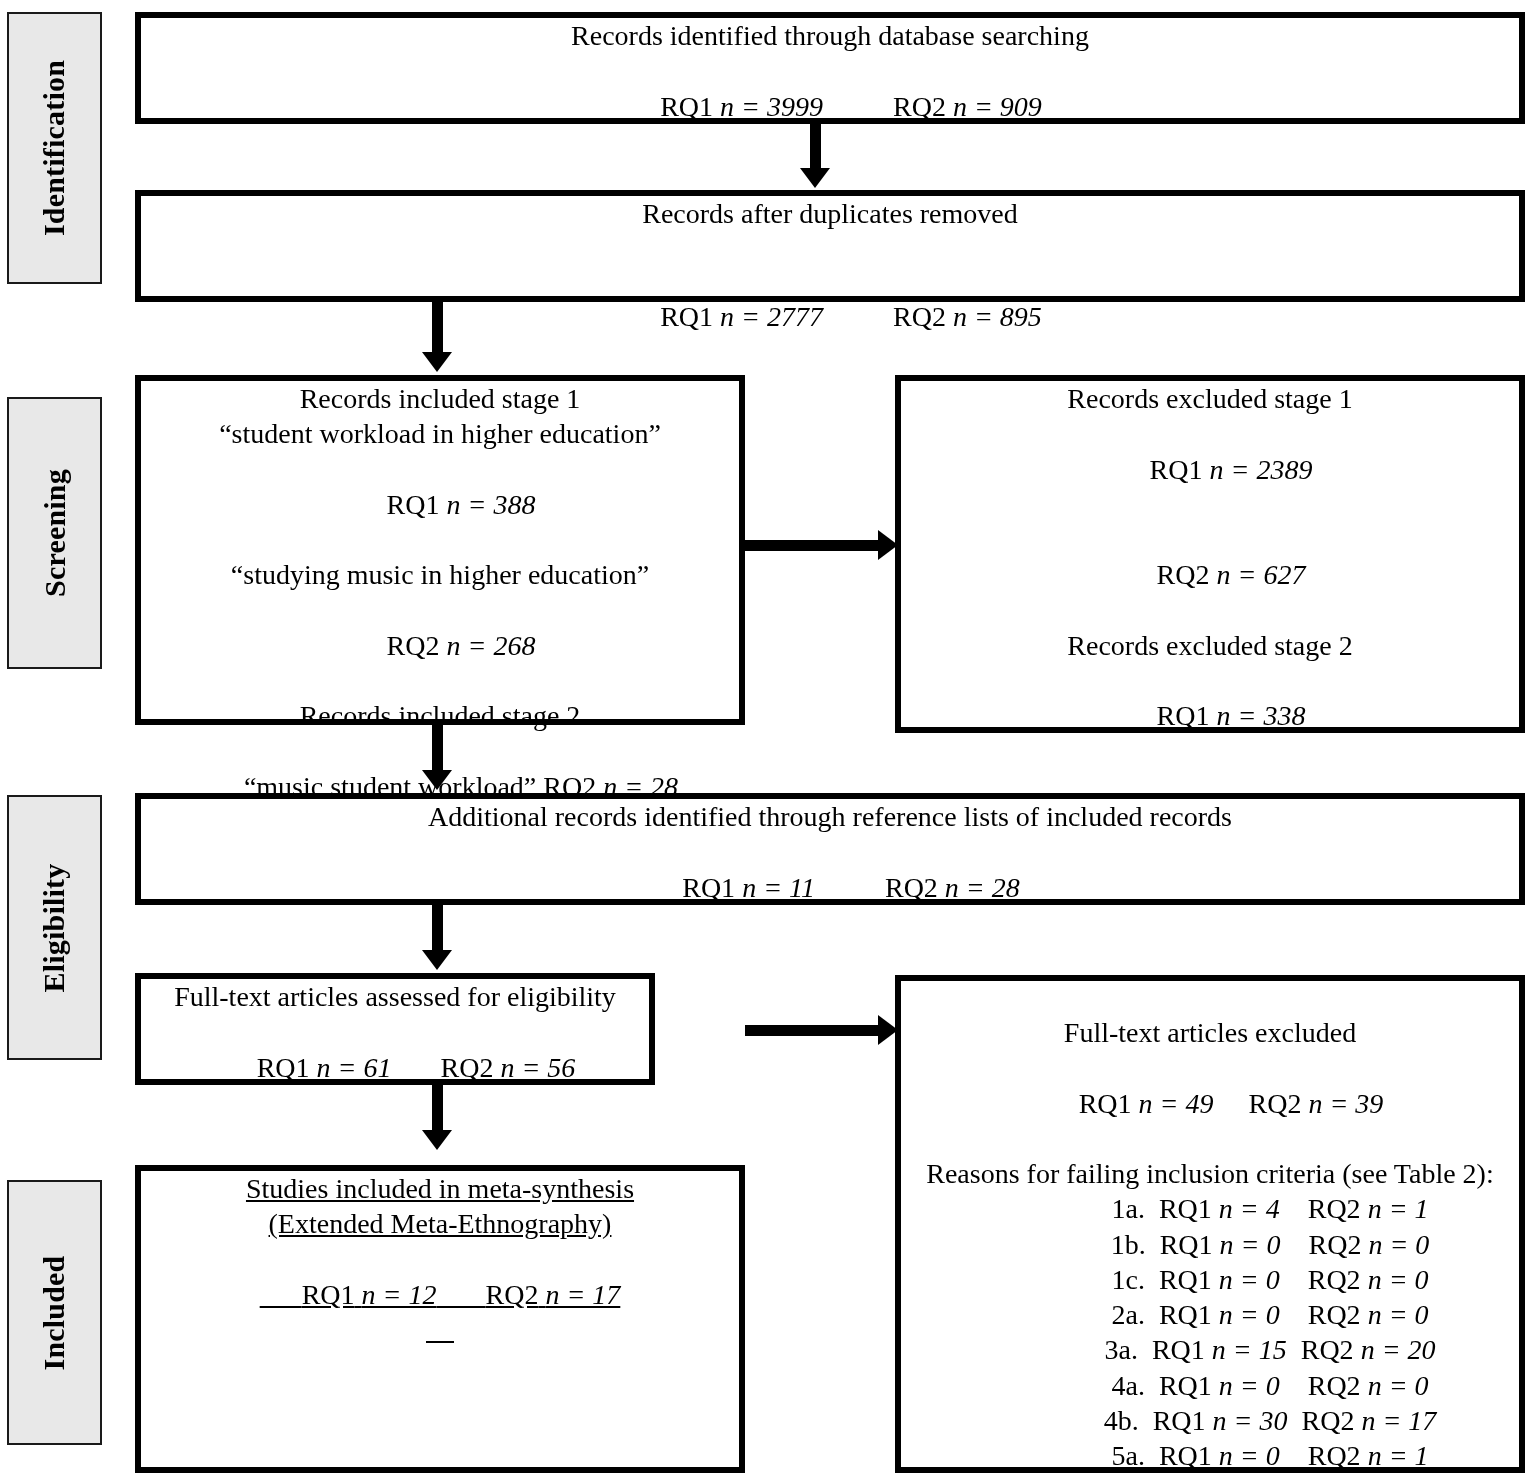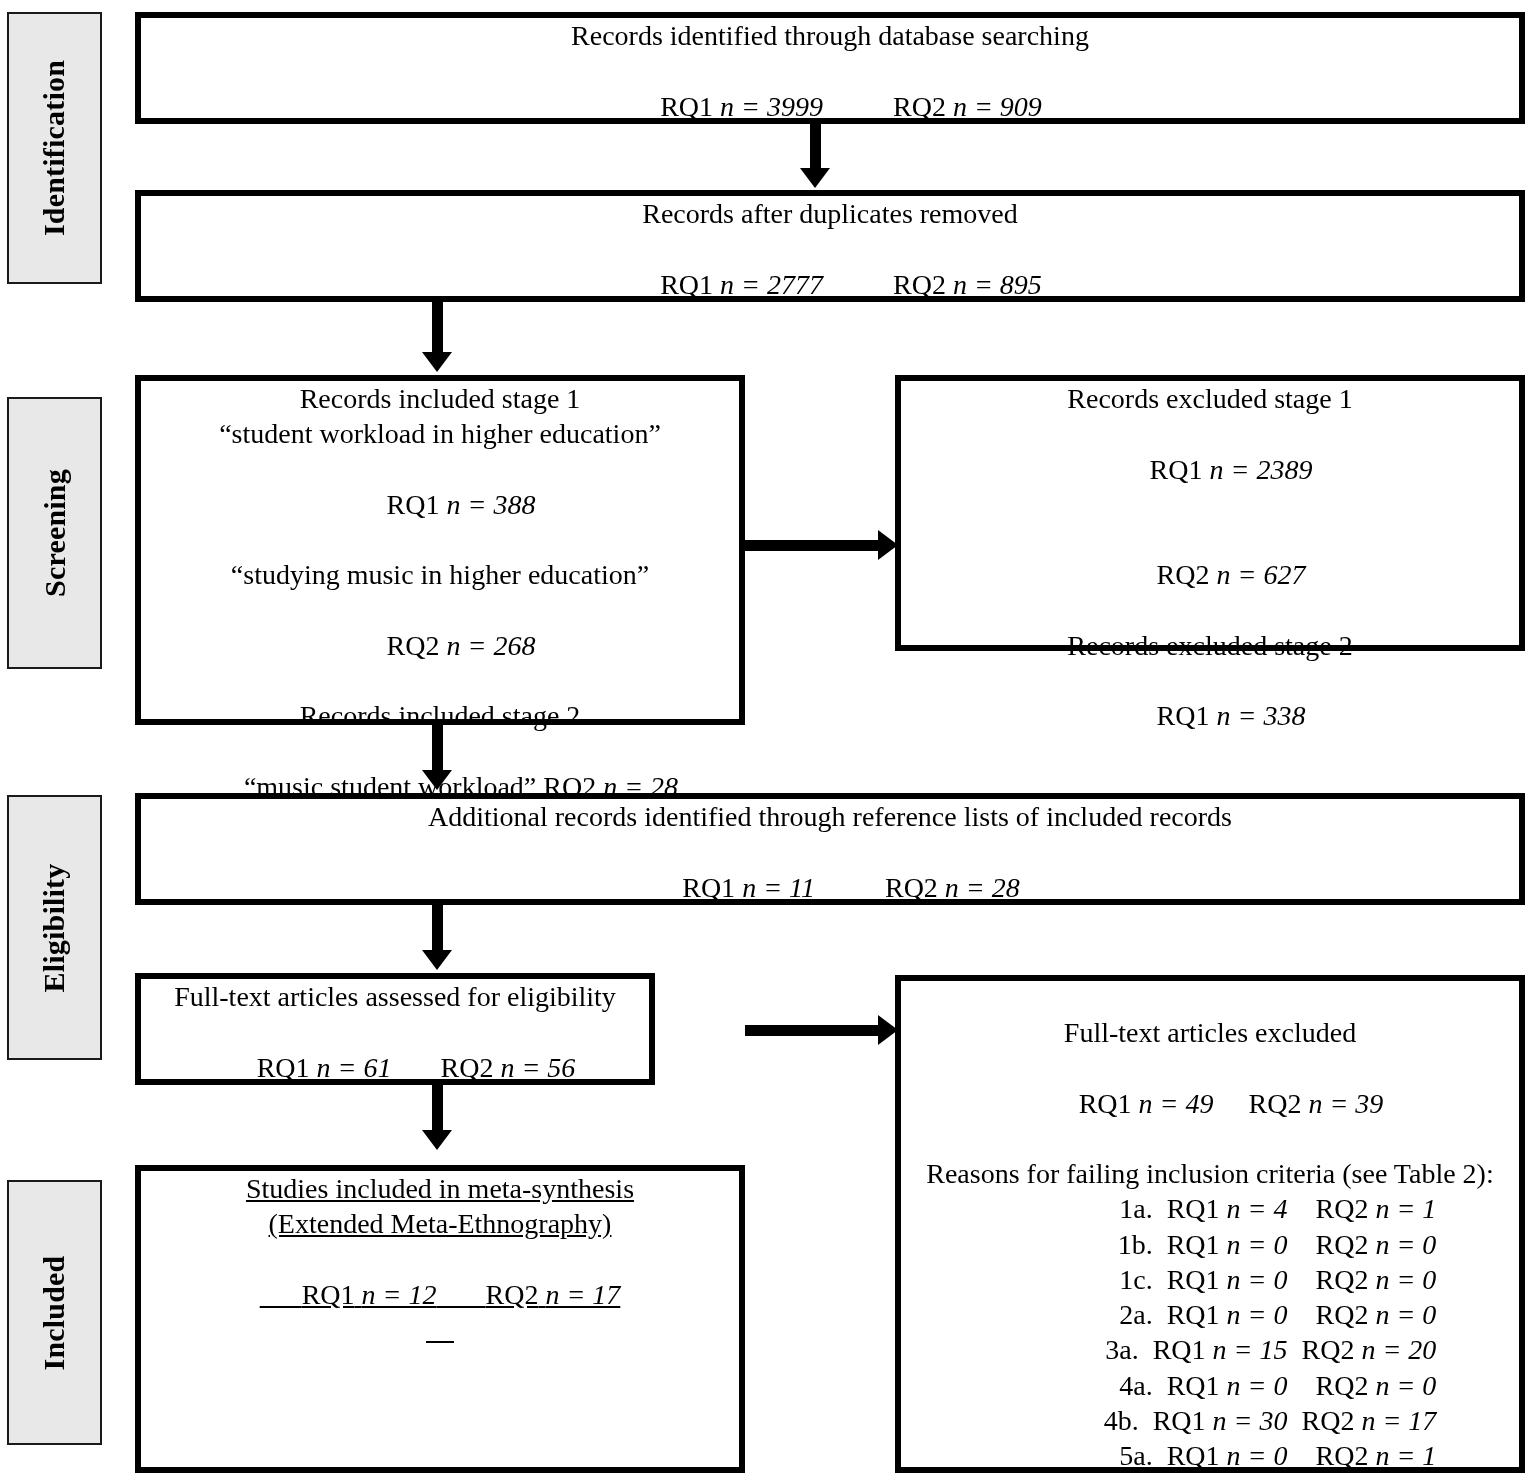--- a/index.html
+++ b/index.html
@@ -64,21 +64,21 @@
   }
 
   
   .reasons {
     display: block;
     text-align: center;
   }
   .reasons .rrow {
     display: block;
     white-space: pre;
-    text-align: right;
+    text-align: center;
     padding-left: 120px;
   }
 
   
   .v-line {
     position: absolute;
     background: #000000;
     width: 11px;
   }
   .v-head {
@@ -127,21 +127,21 @@
   <div class="flow-box" style="left:135px; top:12px; width:1390px; height:112px;">
     <span class="ln">Records identified through database searching</span>
     <span class="pair">
       <span>RQ1</span><span> </span><span class="it">n = 3999</span><span>          </span><span>RQ2</span><span> </span><span class="it">n = 909</span>
     </span>
   </div>
 
   <div class="v-line" style="left:810px; top:124px; height:48px;"></div>
   <div class="v-head" style="left:800px; top:168px;"></div>
 
-  <div class="flow-box" style="left:135px; top:190px; width:1390px; height:112px;">
+  <div class="flow-box" style="left:135px; top:190px; width:1390px; height:112px;gap:32px;">
     <span class="ln">Records after duplicates removed</span>
     <span class="pair">
       <span>RQ1</span><span> </span><span class="it">n = 2777</span><span>          </span><span>RQ2</span><span> </span><span class="it">n = 895</span>
     </span>
   </div>
 
   <div class="v-line" style="left:432px; top:302px; height:53px;"></div>
   <div class="v-head" style="left:422px; top:352px;"></div>
 
   <div class="flow-box" style="left:135px; top:375px; width:610px; height:350px;">
@@ -157,21 +157,21 @@
     <span class="gap"></span>
     <span class="ln">Records included stage 2</span>
     <span class="pair">
       <span>“music student workload”</span><span> </span><span>RQ2</span><span> </span><span class="it">n = 28</span>
     </span>
   </div>
 
   <div class="h-line" style="left:745px; top:540px; width:138px;"></div>
   <div class="h-head" style="left:878px; top:530px;"></div>
 
-  <div class="flow-box" style="left:895px; top:375px; width:630px; height:276px;">
+  <div class="flow-box" style="left:895px; top:375px; width:630px; height:358px;">
     <span class="ln">Records excluded stage 1</span>
     <span class="pair">
       <span>RQ1</span><span> </span><span class="it">n = 2389</span>
     </span>
     <span class="pair">
       <span>RQ2</span><span> </span><span class="it">n = 627</span>
     </span>
     <span class="gap"></span>
     <span class="ln">Records excluded stage 2</span>
     <span class="pair">

